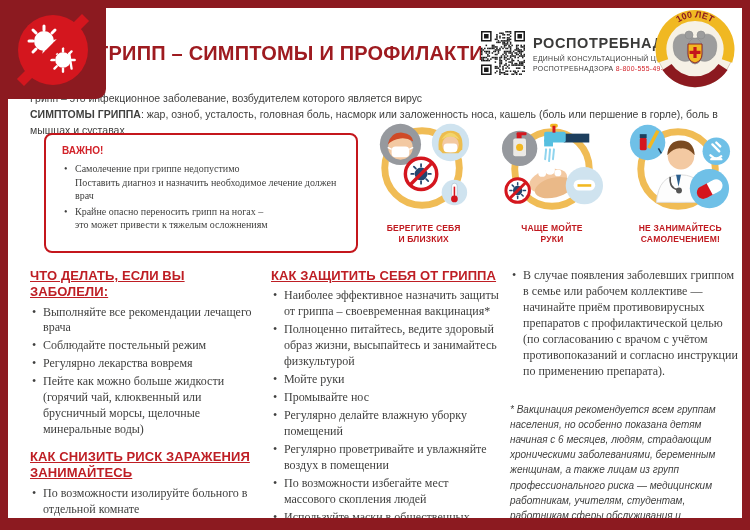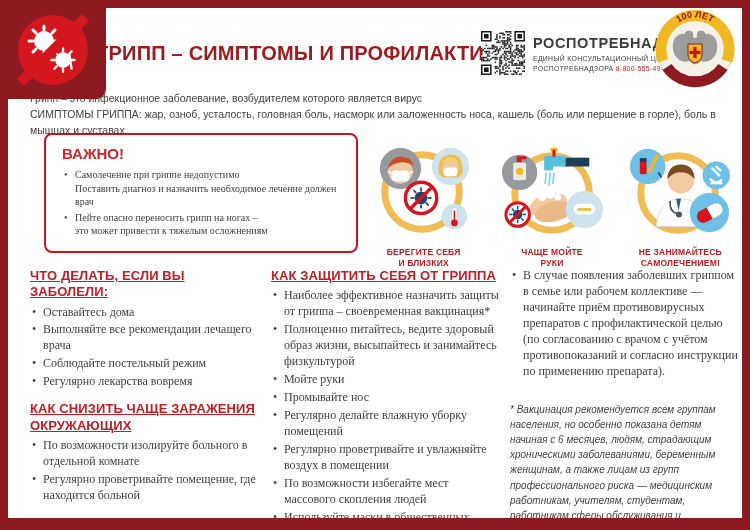--- a/index.html
+++ b/index.html
@@ -14,27 +14,27 @@
   .frame{position:absolute;inset:0;border:8px solid var(--frame);border-bottom-width:12px;pointer-events:none;z-index:5;}
   .corner-block{position:absolute;left:0;top:0;width:106px;height:99px;background:var(--frame);border-bottom-right-radius:10px;z-index:6;display:flex;align-items:center;justify-content:center;}
   .page-title{position:absolute;left:118px;top:30px;width:372px;height:46px;display:flex;align-items:center;justify-content:center;
     font-size:20px;font-weight:bold;color:var(--title-red);letter-spacing:.2px;font-stretch:condensed;white-space:nowrap;}
   .brand{position:absolute;left:481px;top:31px;display:flex;gap:8px;align-items:flex-start;}
   .brand-name{font-size:14.5px;font-weight:bold;color:#3b3b3a;letter-spacing:.6px;margin-top:4px;}
   .brand-sub{font-size:6.9px;color:#3b3b3a;letter-spacing:.3px;margin-top:3px;line-height:1.5;}
   .brand-phone{color:var(--bright-red);}
   .emblem{position:absolute;left:655px;top:9px;}
   .intro{position:absolute;left:30px;top:91px;width:706px;font-size:10.5px;line-height:1.5;color:var(--text);}
-  .intro b{font-weight:normal;margin-top:33px;}
+  .intro b{font-weight:bold;margin-top:33px;}
   .important-box{position:absolute;left:44px;top:133px;width:314px;min-height:120px;border:2px solid #c4161c;border-radius:8px;background:#fff;padding:8px 10px 8px 16px;}
-  .important-box h2{font-size:15px;font-weight:bold;color:var(--bright-red);margin:2px 0 6px;}
+  .important-box h2{font-size:10px;font-weight:bold;color:var(--bright-red);margin:2px 0 6px;}
   ul.bullets{list-style:none;font-family:Liberation Serif, serif;}
   ul.bullets li{position:relative;padding-left:13px;font-size:10px;line-height:1.36;color:var(--text);white-space:pre-line;margin-bottom:2px;}
   ul.bullets li::before{content:"•";position:absolute;left:2px;top:0;color:var(--text);}
-  .icons-row{position:absolute;left:362px;top:140px;width:380px;height:140px;display:flex;gap:5px;}
+  .icons-row{position:absolute;left:362px;top:116px;width:380px;height:140px;display:flex;gap:5px;}
   .icons-row figure{flex:1;display:flex;flex-direction:column;align-items:center;}
   .icons-row svg{display:block;}
   .icons-row figcaption{margin-top:3px;font-size:8.5px;font-weight:bold;color:#c0191f;text-align:center;line-height:1.3;white-space:pre-line;letter-spacing:.2px;}
   .columns{position:absolute;left:30px;top:268px;width:708px;display:grid;grid-template-columns:230px 228px 228px;column-gap:11px;}
   .col h3{font-size:13px;font-weight:bold;color:var(--accent-red);line-height:1.25;margin-bottom:4px;letter-spacing:.1px;text-decoration:underline;}
   .col ul.bullets li{font-size:12px;line-height:1.33;margin-bottom:2px;}
   .col .second-heading{margin-top:11px;}
   .col3{position:relative;min-height:238px;}
   .footnote{font-style:italic;font-size:10px;line-height:1.52;color:var(--text);margin-top:22px;font-family:"Liberation Sans","DejaVu Sans",sans-serif;}
 </style>
@@ -398,21 +398,21 @@
   <div class="intro">
     <div>Грипп – это инфекционное заболевание, возбудителем которого является вирус</div>
     <div><b>СИМПТОМЫ ГРИППА</b><span>: жар, озноб, усталость, головная боль, насморк или заложенность носа, кашель (боль или першение в горле), боль в мышцах и суставах</span></div>
   </div>
 
   <div class="important-box">
     <h2>ВАЖНО!</h2>
     <ul class="bullets">
         <li>Самолечение при гриппе недопустимо
 Поставить диагноз и назначить необходимое лечение должен врач</li>
-        <li>Пейте опасно переносить грипп на ногах –
+        <li>Крайне опасно переносить грипп на ногах –
 это может привести к тяжелым осложнениям</li>
       </ul>
   </div>
 
   <div class="icons-row">
 
     <figure>
       <svg width="118" height="104" viewBox="0 0 120 106">
         <circle cx="58" cy="53" r="38" fill="none" stroke="#f0bc55" stroke-width="7"></circle>
         <g>
@@ -553,26 +553,26 @@
       </svg>
       <figcaption>НЕ ЗАНИМАЙТЕСЬ
 САМОЛЕЧЕНИЕМ!</figcaption>
     </figure>
   </div>
 
   <div class="columns">
     <div class="col">
       <h3>ЧТО ДЕЛАТЬ, ЕСЛИ ВЫ ЗАБОЛЕЛИ:</h3>
       <ul class="bullets">
-          <li>Оставайтесь дома</li>
           <li>Выполняйте все рекомендации лечащего врача</li>
           <li>Соблюдайте постельный режим</li>
           <li>Регулярно лекарства вовремя</li>
+          <li>Пейте как можно больше жидкости (горячий чай, клюквенный или брусничный морсы, щелочные минеральные воды)</li>
         </ul>
-      <h3 class="second-heading">КАК СНИЗИТЬ ЧАЩЕ ЗАРАЖЕНИЯ ОКРУЖАЮЩИХ</h3>
+      <h3 class="second-heading">КАК СНИЗИТЬ РИСК ЗАРАЖЕНИЯ ЗАНИМАЙТЕСЬ</h3>
       <ul class="bullets">
           <li>По возможности изолируйте больного в отдельной комнате</li>
           <li>Регулярно проветривайте помещение, где находится больной</li>
         </ul>
     </div>
 
     <div class="col">
       <h3>КАК ЗАЩИТИТЬ СЕБЯ ОТ ГРИППА</h3>
       <ul class="bullets">
           <li>Наиболее эффективное назначить защиты от гриппа – своевременная вакцинация*</li>

